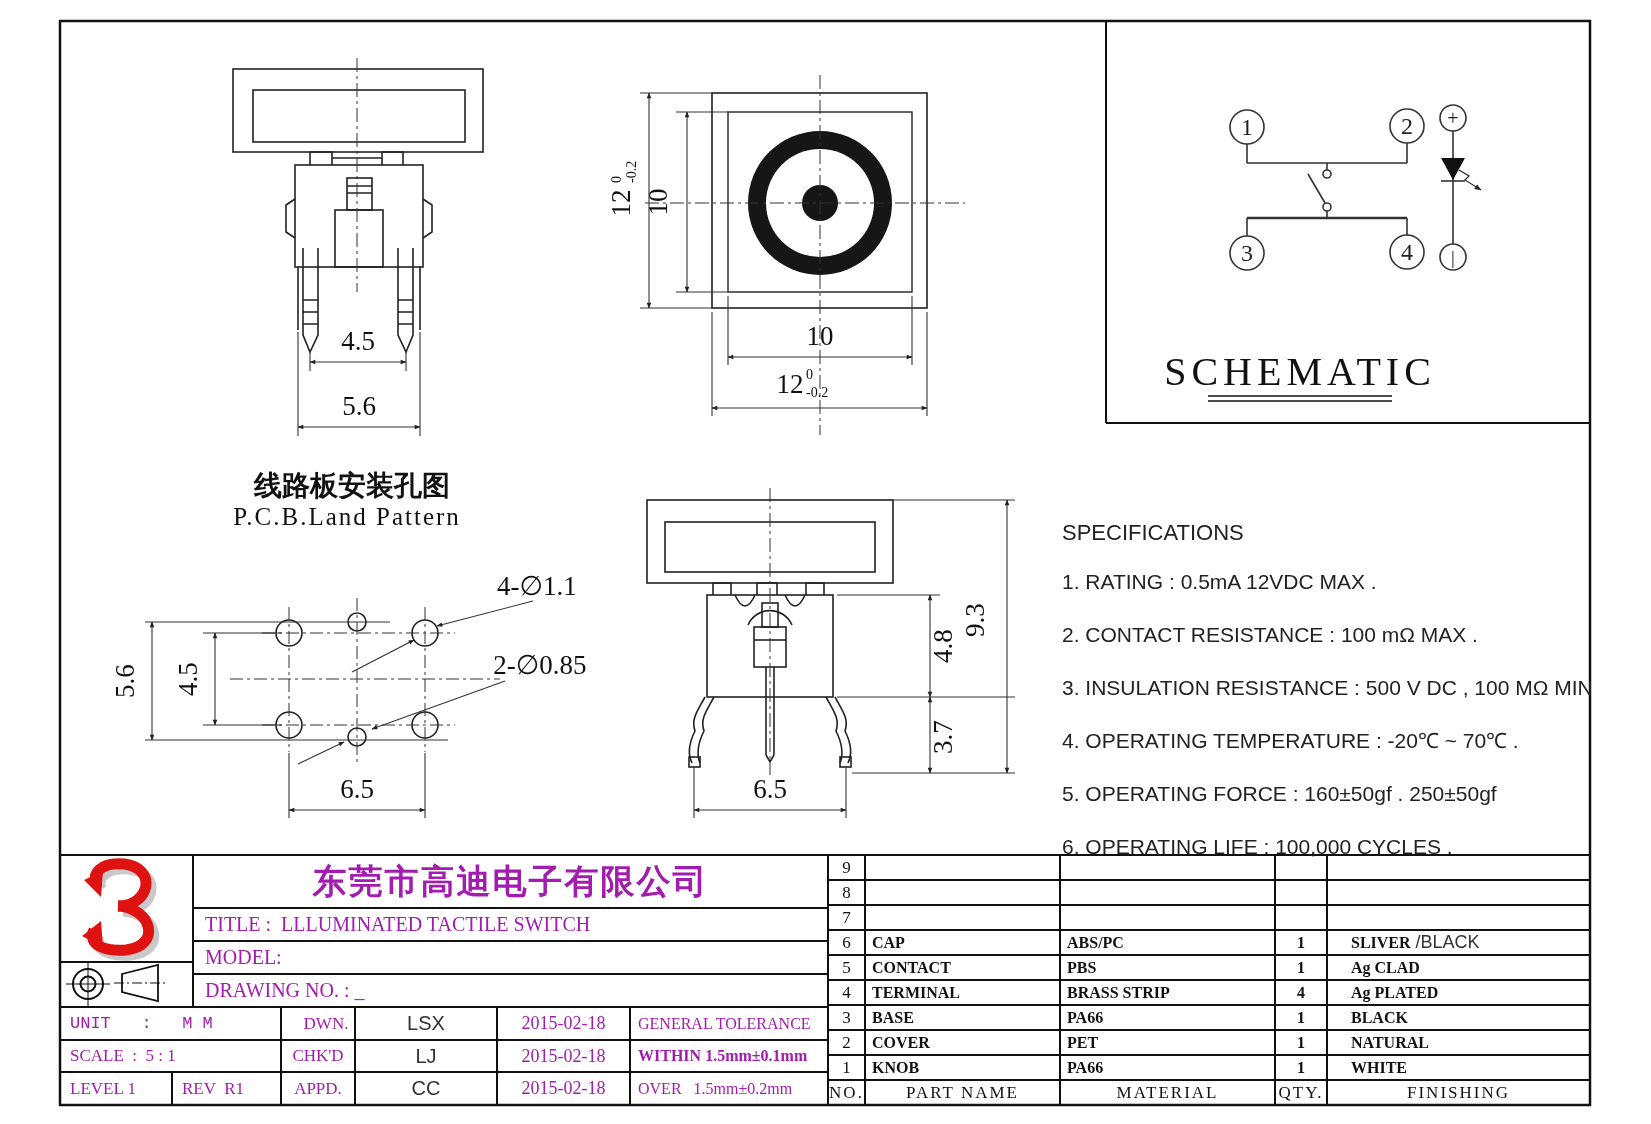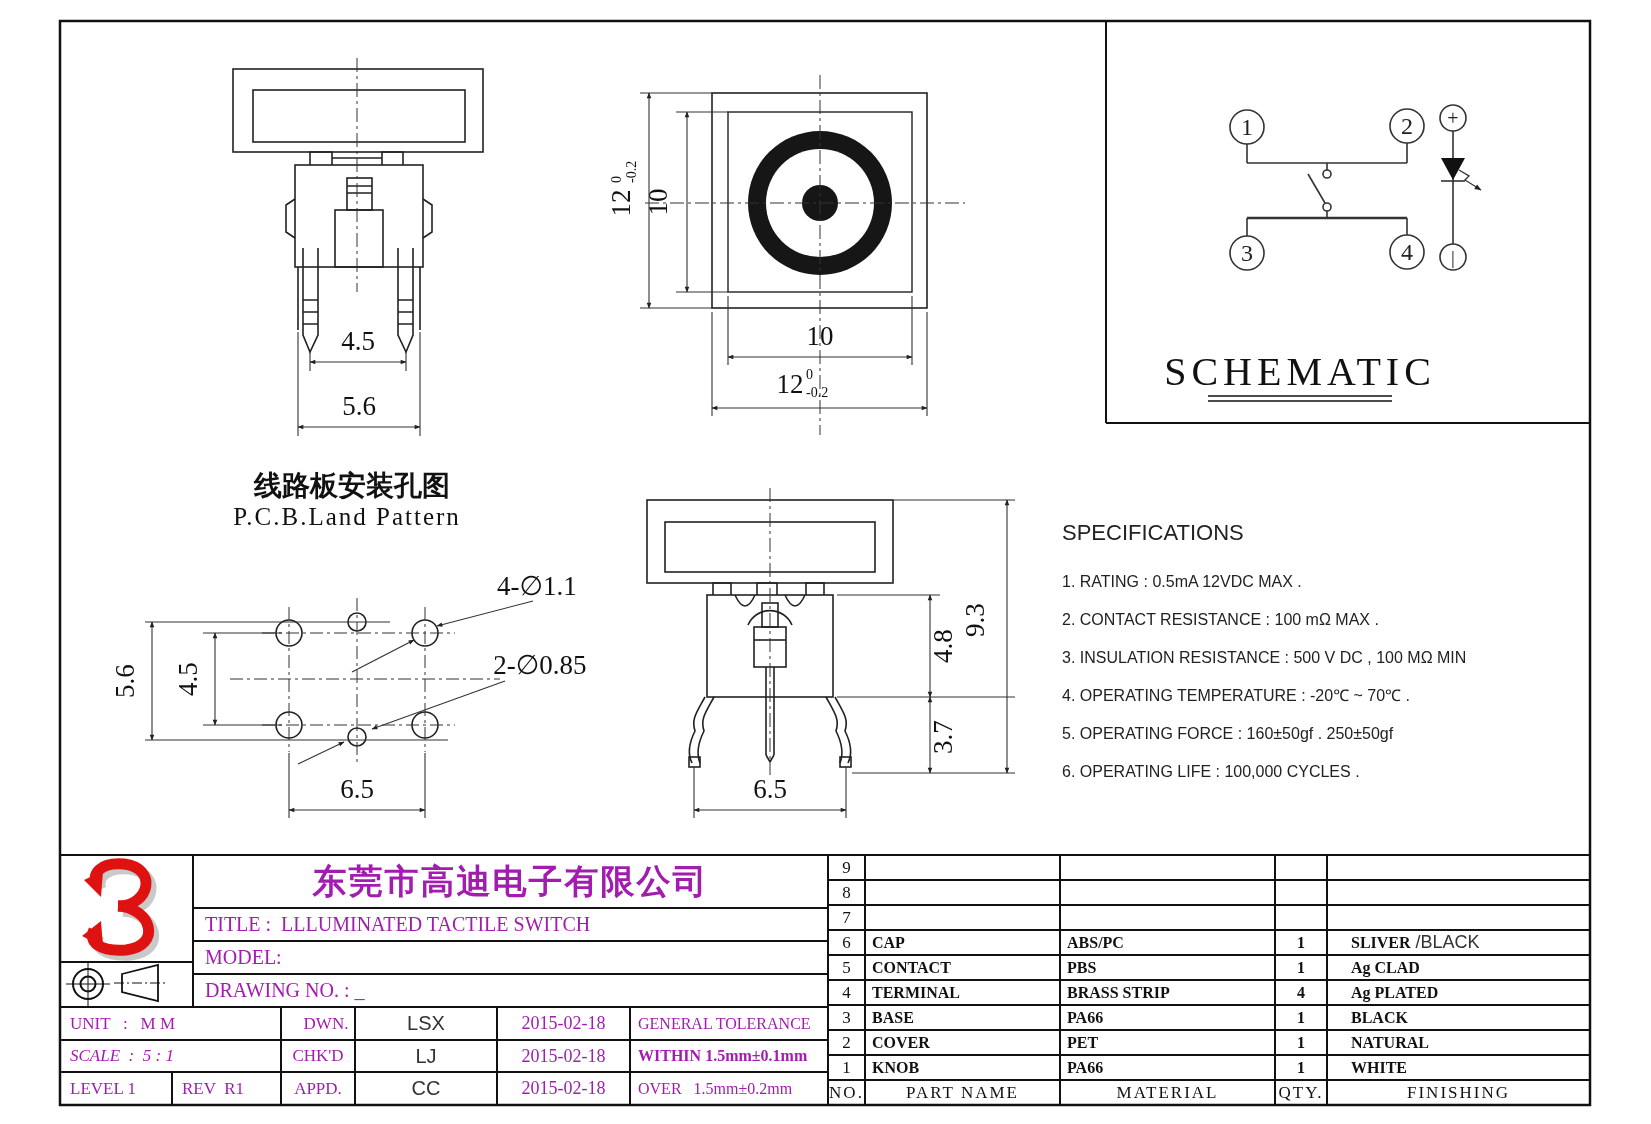--- a/index.html
+++ b/index.html
@@ -11,21 +11,21 @@
   .cell.center{justify-content:center;}
   .company{font-family:"Liberation Sans", sans-serif;font-weight:bold;font-size:34px;letter-spacing:2px;}
   .trow{font-size:20px;padding-left:12px;}
   .small{font-size:17px;padding-left:10px;}
   .name{font-family:"Liberation Sans", sans-serif;font-size:20px;color:#333;justify-content:center;padding-left:0;}
   .date{font-size:18px;justify-content:center;padding-left:0;}
   .tol{font-size:16px;padding-left:8px;}
   
   .specs{position:absolute;left:1062px;top:520px;width:540px;font-family:"Liberation Sans", sans-serif;color:#222;}
   .specs .sp-title{font-size:22px;margin-bottom:17px;}
-  .specs .sp-item{font-size:16px;height:38px;line-height:38px;white-space:pre;}
+  .specs .sp-item{font-size:21px;height:38px;line-height:38px;white-space:pre;margin-top:15px;}
   
   .pt-rows{position:absolute;left:828px;top:855px;width:762px;}
   .pt-row{display:flex;height:25px;line-height:25px;}
   .pt-row > div{box-sizing:border-box;overflow:hidden;white-space:pre;}
   .pt-no{width:37px;text-align:center;font-size:17px;font-family:"Liberation Serif", serif;}
   .pt-name{width:195px;padding-left:7px;font-weight:bold;font-size:16px;font-family:"Liberation Serif", serif;}
   .pt-mat{width:215px;padding-left:7px;font-weight:bold;font-size:16px;font-family:"Liberation Serif", serif;}
   .pt-qty{width:52px;text-align:center;font-weight:bold;font-size:16px;font-family:"Liberation Serif", serif;}
   .pt-fin{width:263px;padding-left:24px;font-weight:bold;font-size:16px;font-family:"Liberation Serif", serif;}
   .pt-fin .lite{font-weight:normal;font-family:"Liberation Sans", sans-serif;font-size:18px;color:#333;}
@@ -233,26 +233,26 @@
 <div class="cell company center" style="left:193px;top:855px;width:635px;height:53px;">东莞市高迪电子有限公司</div>
 <div class="cell trow" style="left:193px;top:908px;width:635px;height:33px;">
   <span>TITLE :</span><span>&nbsp;&nbsp;</span>
   <span>LLLUMINATED TACTILE SWITCH</span>
 </div>
 <div class="cell trow" style="left:193px;top:941px;width:635px;height:33px;">MODEL:</div>
 <div class="cell trow" style="left:193px;top:974px;width:635px;height:33px;">
   <span>DRAWING NO. :</span><span>&nbsp;</span>
   <span>_</span>
 </div>
-<div class="cell small" style="left:60px;top:1007px;width:230px;height:33px;">UNIT   :   M M</div>
+<div class="cell small" style="left:60px;top:1007px;width:230px;height:33px;font-family:Liberation Mono, monospace;">UNIT   :   M M</div>
 <div class="cell small center" style="left:281px;top:1007px;width:74px;height:33px;padding-left:16px;">DWN.</div>
 <div class="cell name" style="left:355px;top:1007px;width:142px;height:33px;">LSX</div>
 <div class="cell date" style="left:497px;top:1007px;width:133px;height:33px;">2015-02-18</div>
 <div class="cell tol" style="left:630px;top:1007px;width:198px;height:33px;">GENERAL TOLERANCE</div>
-<div class="cell small" style="left:60px;top:1040px;width:221px;height:32px;font-style:italic;">SCALE  :  5 : 1</div>
+<div class="cell small" style="left:60px;top:1040px;width:221px;height:32px;">SCALE  :  5 : 1</div>
 <div class="cell small center" style="left:281px;top:1040px;width:74px;height:32px;padding-left:0;">CHK'D</div>
 <div class="cell name" style="left:355px;top:1040px;width:142px;height:32px;">LJ</div>
 <div class="cell date" style="left:497px;top:1040px;width:133px;height:32px;">2015-02-18</div>
 <div class="cell tol" style="left:630px;top:1040px;width:198px;height:32px;font-weight:bold;">WITHIN 1.5mm±0.1mm</div>
 <div class="cell small" style="left:60px;top:1072px;width:112px;height:33px;">LEVEL 1</div>
 <div class="cell small" style="left:172px;top:1072px;width:109px;height:33px;">REV  R1</div>
 <div class="cell small center" style="left:281px;top:1072px;width:74px;height:33px;padding-left:0;">APPD.</div>
 <div class="cell name" style="left:355px;top:1072px;width:142px;height:33px;">CC</div>
 <div class="cell date" style="left:497px;top:1072px;width:133px;height:33px;">2015-02-18</div>
 <div class="cell tol" style="left:630px;top:1072px;width:198px;height:33px;">OVER   1.5mm±0.2mm</div>

